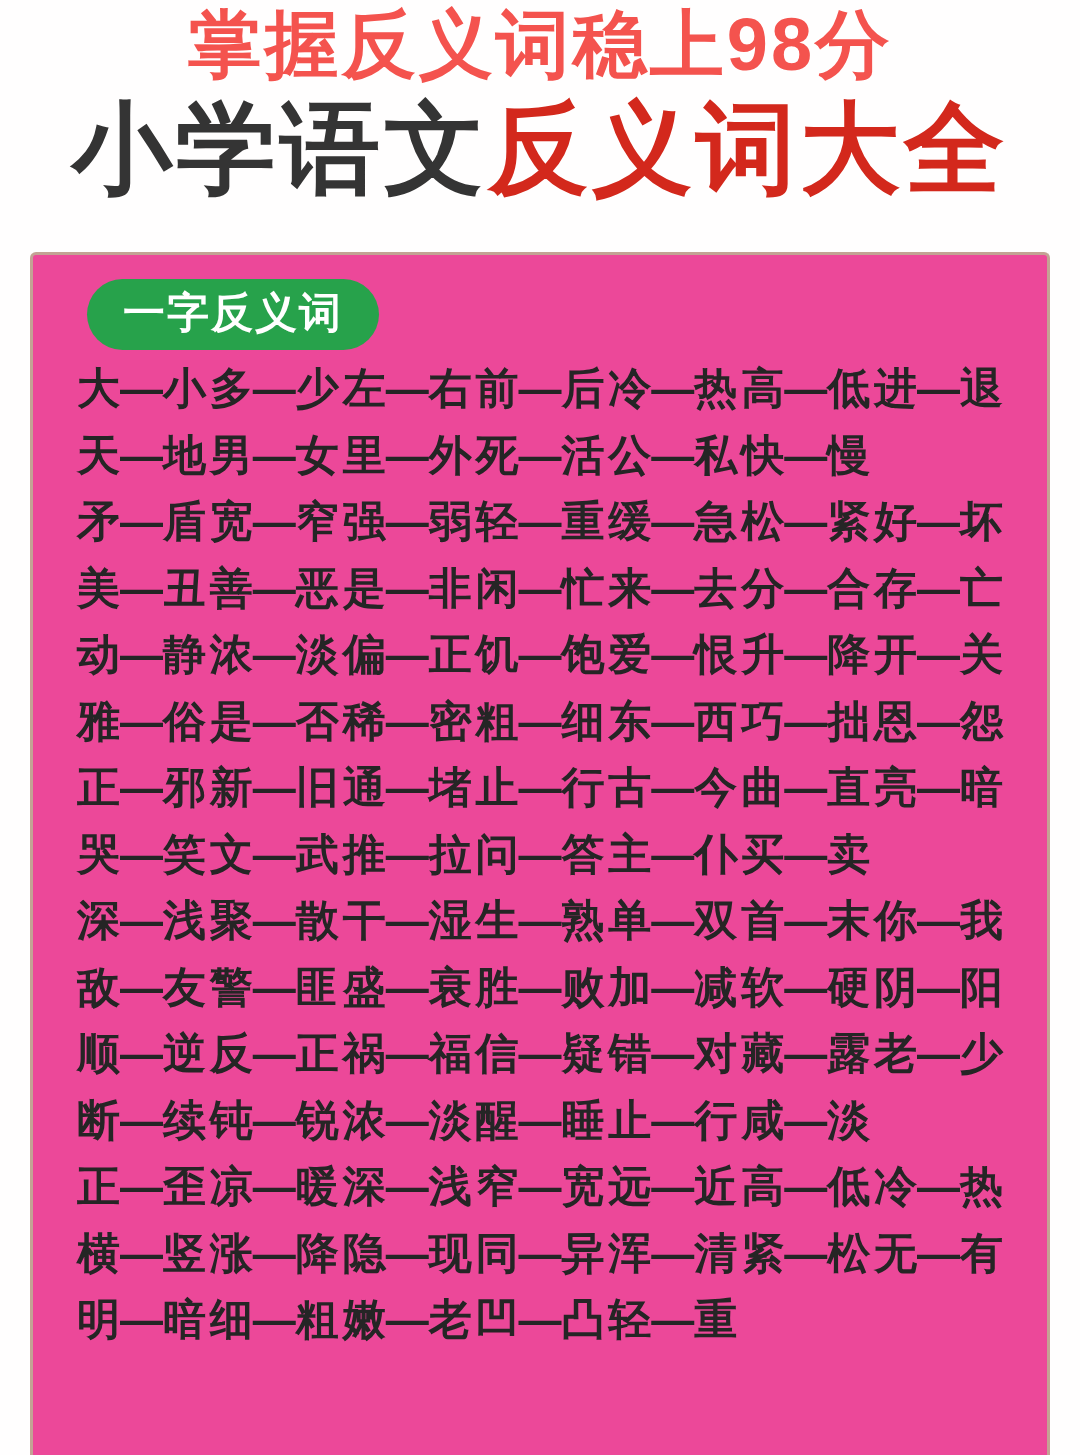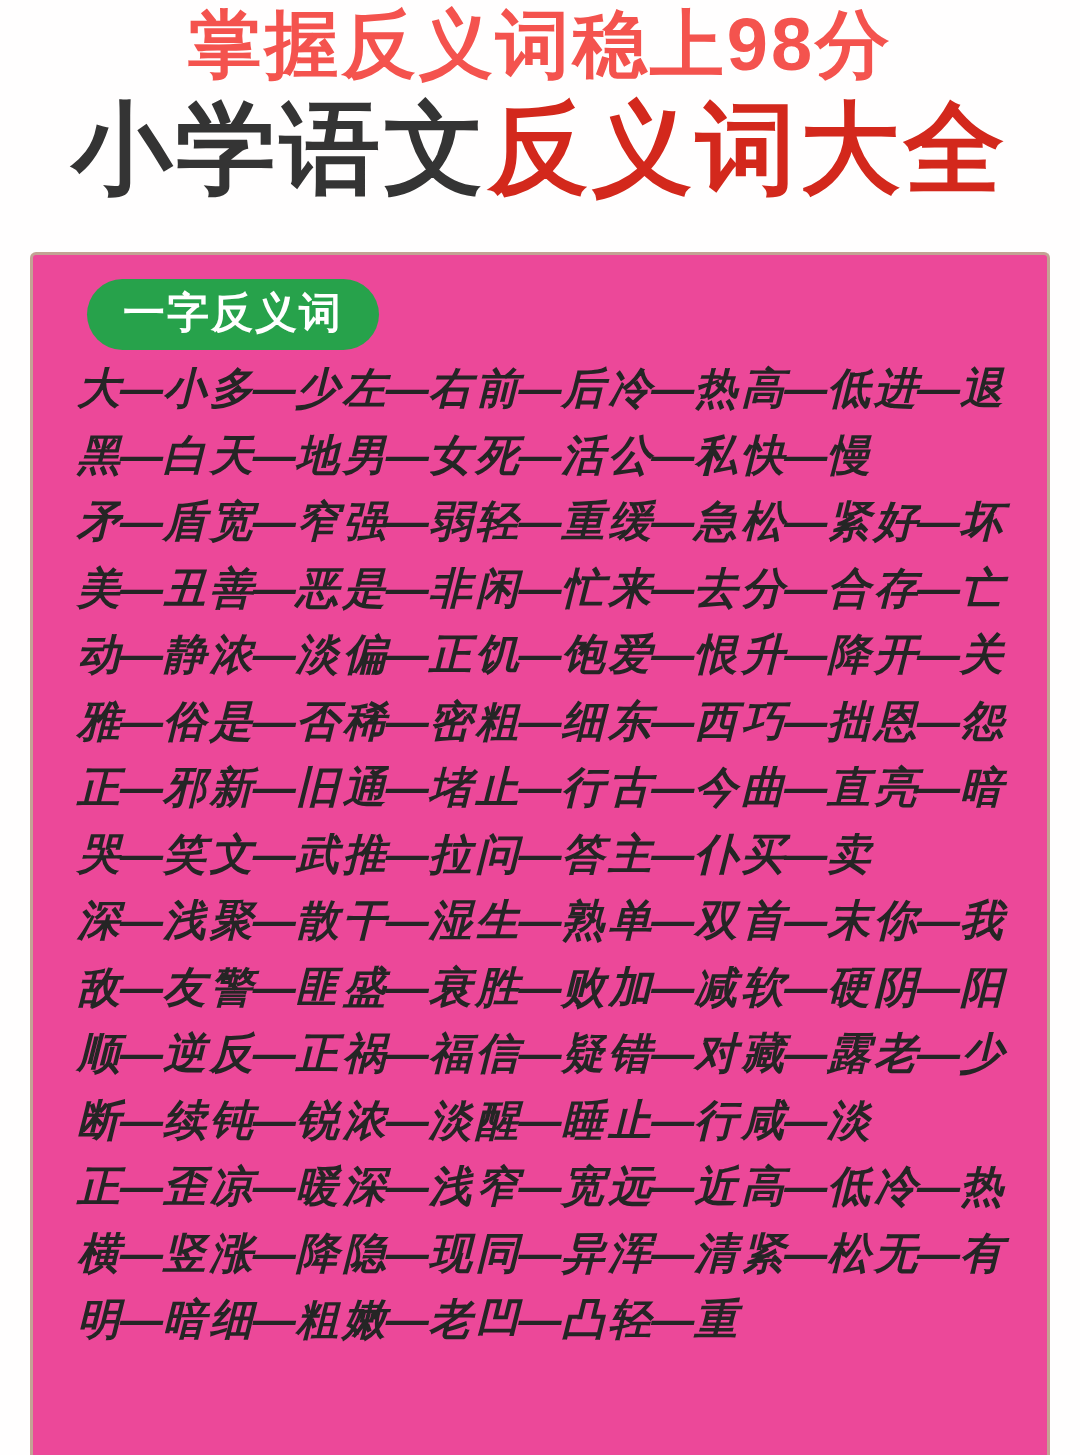--- a/index.html
+++ b/index.html
@@ -66,21 +66,20 @@
     letter-spacing: 2px;
   }
   .grid {
     margin-top: 6px;
   }
   .grid-row {
     display: grid;
     grid-template-columns: repeat(7, 1fr);
     height: 66.5px;
     align-items: center;
-    font-style: italic;
   }
   .pair {
     text-align: center;
     font-size: 43px;
     font-weight: bold;
     color: #252525;
     white-space: nowrap;
     letter-spacing: 0px;
   }
 </style>
@@ -102,23 +101,23 @@
         <div class="grid-row">
           <span class="pair">大—小</span>
           <span class="pair">多—少</span>
           <span class="pair">左—右</span>
           <span class="pair">前—后</span>
           <span class="pair">冷—热</span>
           <span class="pair">高—低</span>
           <span class="pair">进—退</span>
         </div>
         <div class="grid-row">
-          <span class="pair">黑—白</span>
           <span class="pair">天—地</span>
           <span class="pair">男—女</span>
+          <span class="pair">里—外</span>
           <span class="pair">死—活</span>
           <span class="pair">公—私</span>
           <span class="pair">快—慢</span>
         </div>
         <div class="grid-row">
           <span class="pair">矛—盾</span>
           <span class="pair">宽—窄</span>
           <span class="pair">强—弱</span>
           <span class="pair">轻—重</span>
           <span class="pair">缓—急</span>

